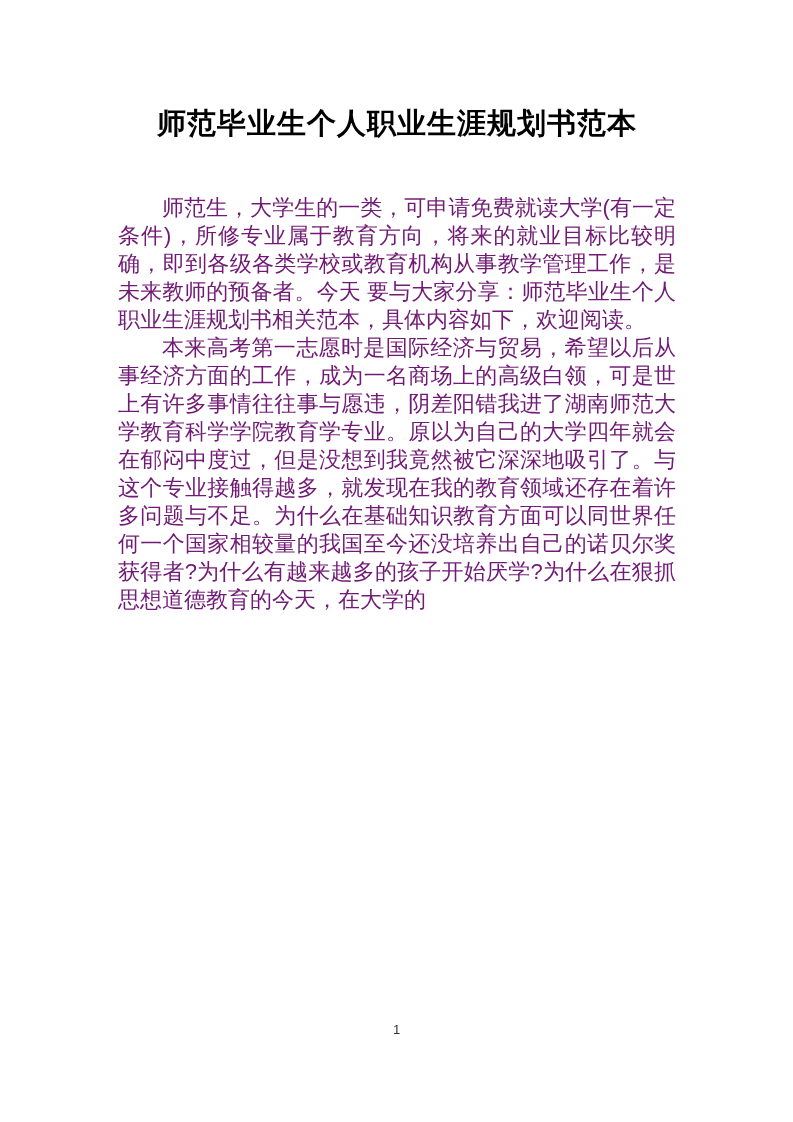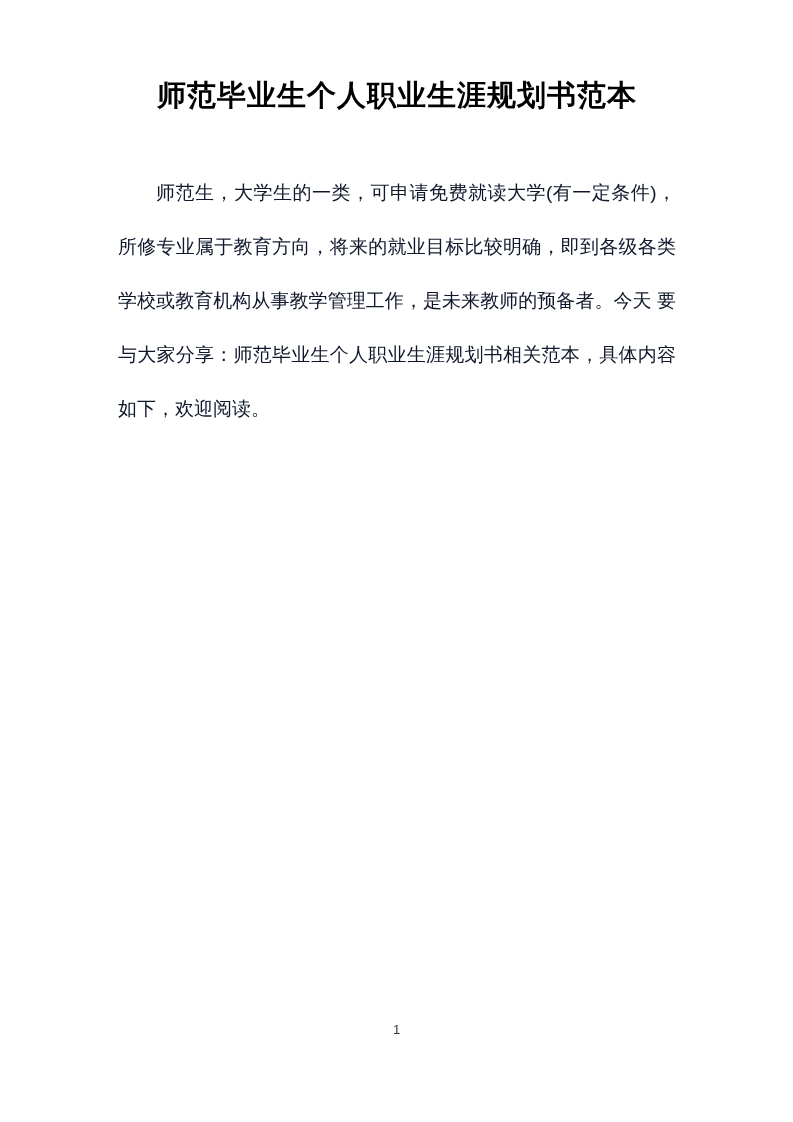--- a/index.html
+++ b/index.html
@@ -12,40 +12,40 @@
     height: 1122px;
     position: relative;
     font-family: "Liberation Sans", sans-serif;
     color: #000000;
     overflow: hidden;
   }
   .doc-page {
     position: absolute;
     inset: 0;
     box-sizing: border-box;
-    padding: 76px 117px 0 118px;
+    padding: 104px 117px 0 118px;
     background: #ffffff;
   }
   .doc-title {
     margin: 0 0 52px 0;
     font-size: 29px;
     line-height: 38px;
     font-weight: bold;
     text-align: center;
     letter-spacing: 1px;
     color: #000000;
   }
   .doc-body p {
     margin: 0;
-    font-size: 19px;
-    line-height: 54px;
+    font-size: 22px;
+    line-height: 28px;
     text-align: justify;
     text-justify: inter-ideograph;
     text-indent: 2em;
-    color: #0f172a;
+    color: #701a75;
     word-break: normal;
     line-break: loose;
   }
   .section-heading {
     font-weight: normal;
   }
   .page-footer {
     position: absolute;
     top: 1022px;
     left: 0;
@@ -62,20 +62,21 @@
 <div class="doc-page">
 
   <h1 class="doc-title">师范毕业生个人职业生涯规划书范本</h1>
 
   <div class="doc-body">
 
     <p>师范生，大学生的一类，可申请免费就读大学(有一定条件)，所修专业属于教育方向，将来的就业目标比较明确，即到各级各类学校或教育机构从事教学管理工作，是未来教师的预备者。今天 要与大家分享：师范毕业生个人职业生涯规划书相关范本，具体内容如下，欢迎阅读。</p>
 
 
 
+    <p>本来高考第一志愿时是国际经济与贸易，希望以后从事经济方面的工作，成为一名商场上的高级白领，可是世上有许多事情往往事与愿违，阴差阳错我进了湖南师范大学教育科学学院教育学专业。原以为自己的大学四年就会在郁闷中度过，但是没想到我竟然被它深深地吸引了。与这个专业接触得越多，就发现在我的教育领域还存在着许多问题与不足。为什么在基础知识教育方面可以同世界任何一个国家相较量的我国至今还没培养出自己的诺贝尔奖获得者?为什么有越来越多的孩子开始厌学?为什么在狠抓思想道德教育的今天，在大学的</p>
 
   </div>
 
   <div class="page-footer">
     <span>1</span>
   </div>
 
 </div>
 
 </body></html>

